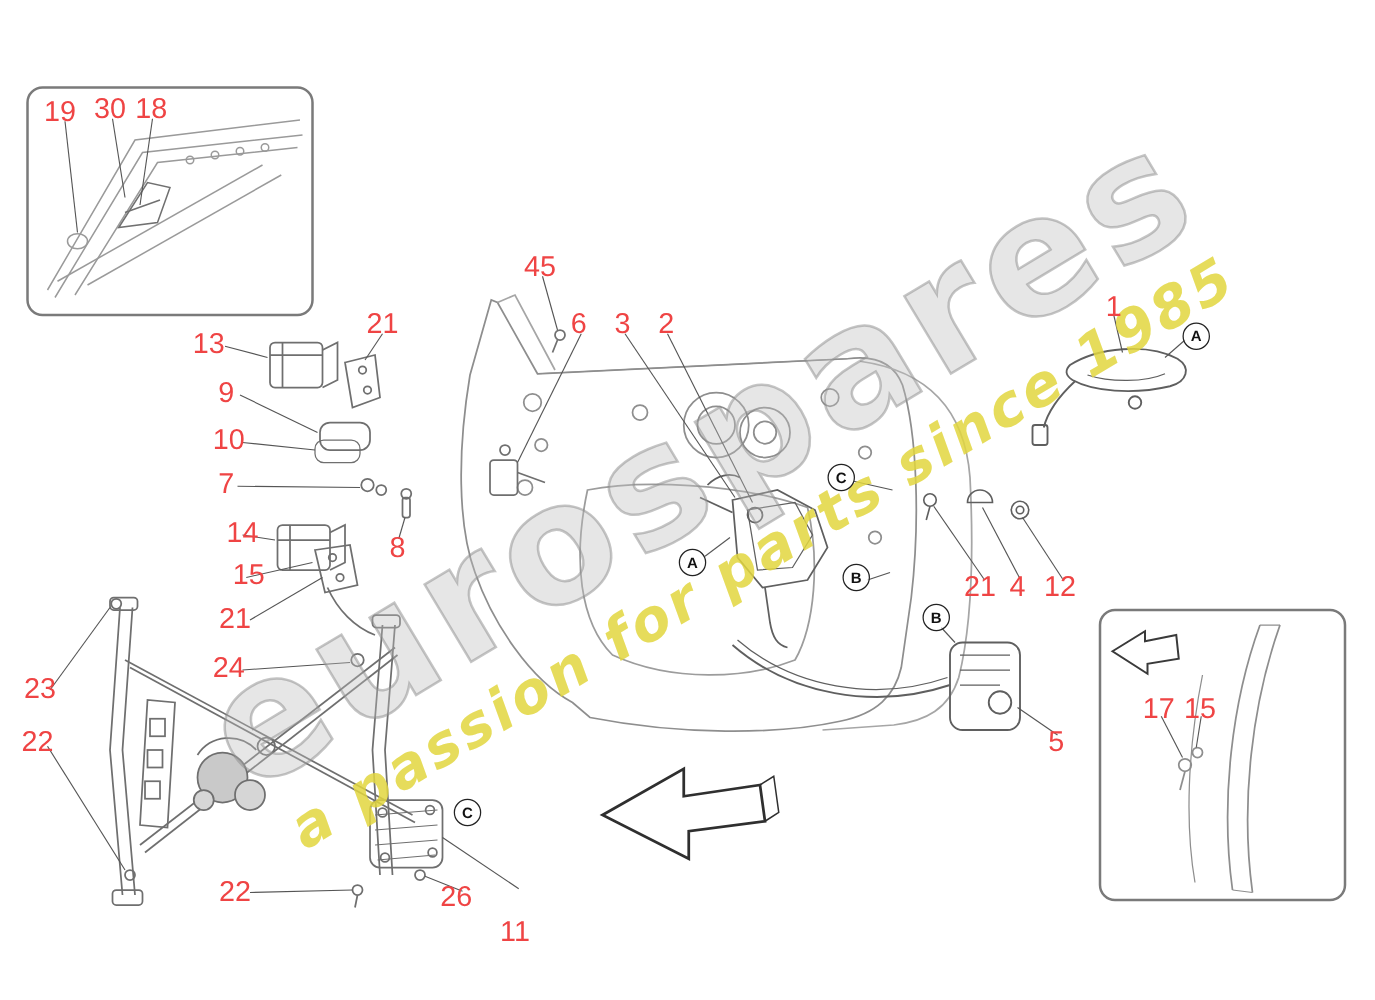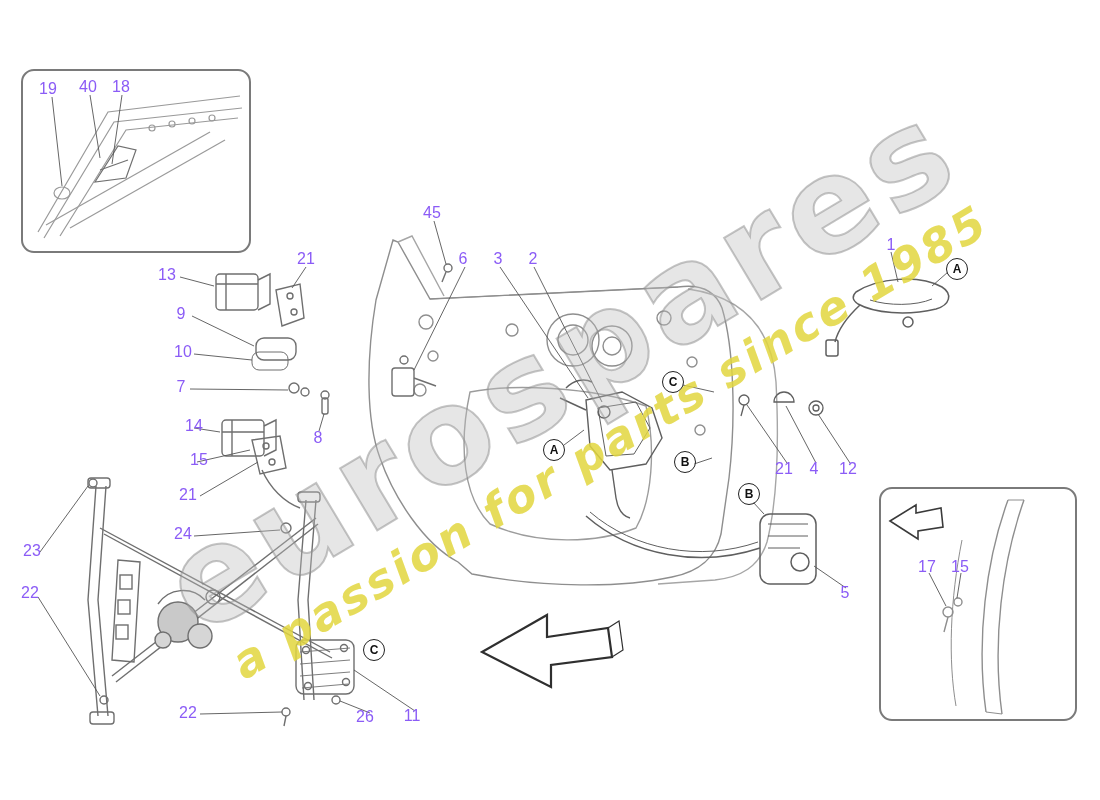--- a/index.html
+++ b/index.html
@@ -14,21 +14,21 @@
     font-size:132px;letter-spacing:6px;color:rgba(190,190,190,0.38);
     -webkit-text-stroke:2px rgba(140,140,140,0.5);pointer-events:none;white-space:nowrap;
   }
   .wm-tagline{
     position:absolute;left:110px;top:415px;width:1000px;text-align:center;z-index:3;
     transform:rotate(-31deg);font-family:"DejaVu Sans",sans-serif;font-style:italic;font-weight:600;
     font-size:46px;letter-spacing:3px;color:rgba(226,214,62,0.85);pointer-events:none;white-space:nowrap;
   }
   .callout{
     position:absolute;z-index:4;transform:translate(-50%,-50%);
-    font-size:16px;color:#8b5cf6;font-weight:400;
+    font-size:23px;color:#ef4444;font-weight:400;
   }
   .marker{
     position:absolute;z-index:4;transform:translate(-50%,-50%);
     width:20px;height:20px;border:1.6px solid #222;border-radius:50%;
     display:flex;align-items:center;justify-content:center;
     font-size:12px;font-weight:700;color:#111;background:rgba(255,255,255,0.65);
   }
 </style>
 </head>
 <body>
@@ -234,42 +234,42 @@
       <path d="M683 385 L714 392"></path>
       <path d="M694 464 L712 458"></path>
       <path d="M753 502 L764 514"></path>
     </g>
   </svg>
 
   <div class="wm-brand">eurospares</div>
   <div class="wm-tagline">a passion for parts since 1985</div>
 
   <div class="callout" style="left:48px;top:89px">19</div>
-  <div class="callout" style="left:88px;top:87px">40</div>
+  <div class="callout" style="left:88px;top:87px">30</div>
   <div class="callout" style="left:121px;top:87px">18</div>
   <div class="callout" style="left:432px;top:213px">45</div>
   <div class="callout" style="left:463px;top:259px">6</div>
   <div class="callout" style="left:498px;top:259px">3</div>
   <div class="callout" style="left:533px;top:259px">2</div>
   <div class="callout" style="left:891px;top:245px">1</div>
   <div class="callout" style="left:167px;top:275px">13</div>
   <div class="callout" style="left:306px;top:259px">21</div>
   <div class="callout" style="left:181px;top:314px">9</div>
   <div class="callout" style="left:183px;top:352px">10</div>
   <div class="callout" style="left:181px;top:387px">7</div>
   <div class="callout" style="left:318px;top:438px">8</div>
   <div class="callout" style="left:194px;top:426px">14</div>
   <div class="callout" style="left:199px;top:460px">15</div>
   <div class="callout" style="left:188px;top:495px">21</div>
   <div class="callout" style="left:183px;top:534px">24</div>
   <div class="callout" style="left:32px;top:551px">23</div>
   <div class="callout" style="left:30px;top:593px">22</div>
   <div class="callout" style="left:188px;top:713px">22</div>
   <div class="callout" style="left:365px;top:717px">26</div>
-  <div class="callout" style="left:412px;top:716px">11</div>
+  <div class="callout" style="left:412px;top:745px">11</div>
   <div class="callout" style="left:784px;top:469px">21</div>
   <div class="callout" style="left:814px;top:469px">4</div>
   <div class="callout" style="left:848px;top:469px">12</div>
   <div class="callout" style="left:845px;top:593px">5</div>
   <div class="callout" style="left:927px;top:567px">17</div>
   <div class="callout" style="left:960px;top:567px">15</div>
 
   <div class="marker" style="left:957px;top:269px">A</div>
   <div class="marker" style="left:554px;top:450px">A</div>
   <div class="marker" style="left:685px;top:462px">B</div>

